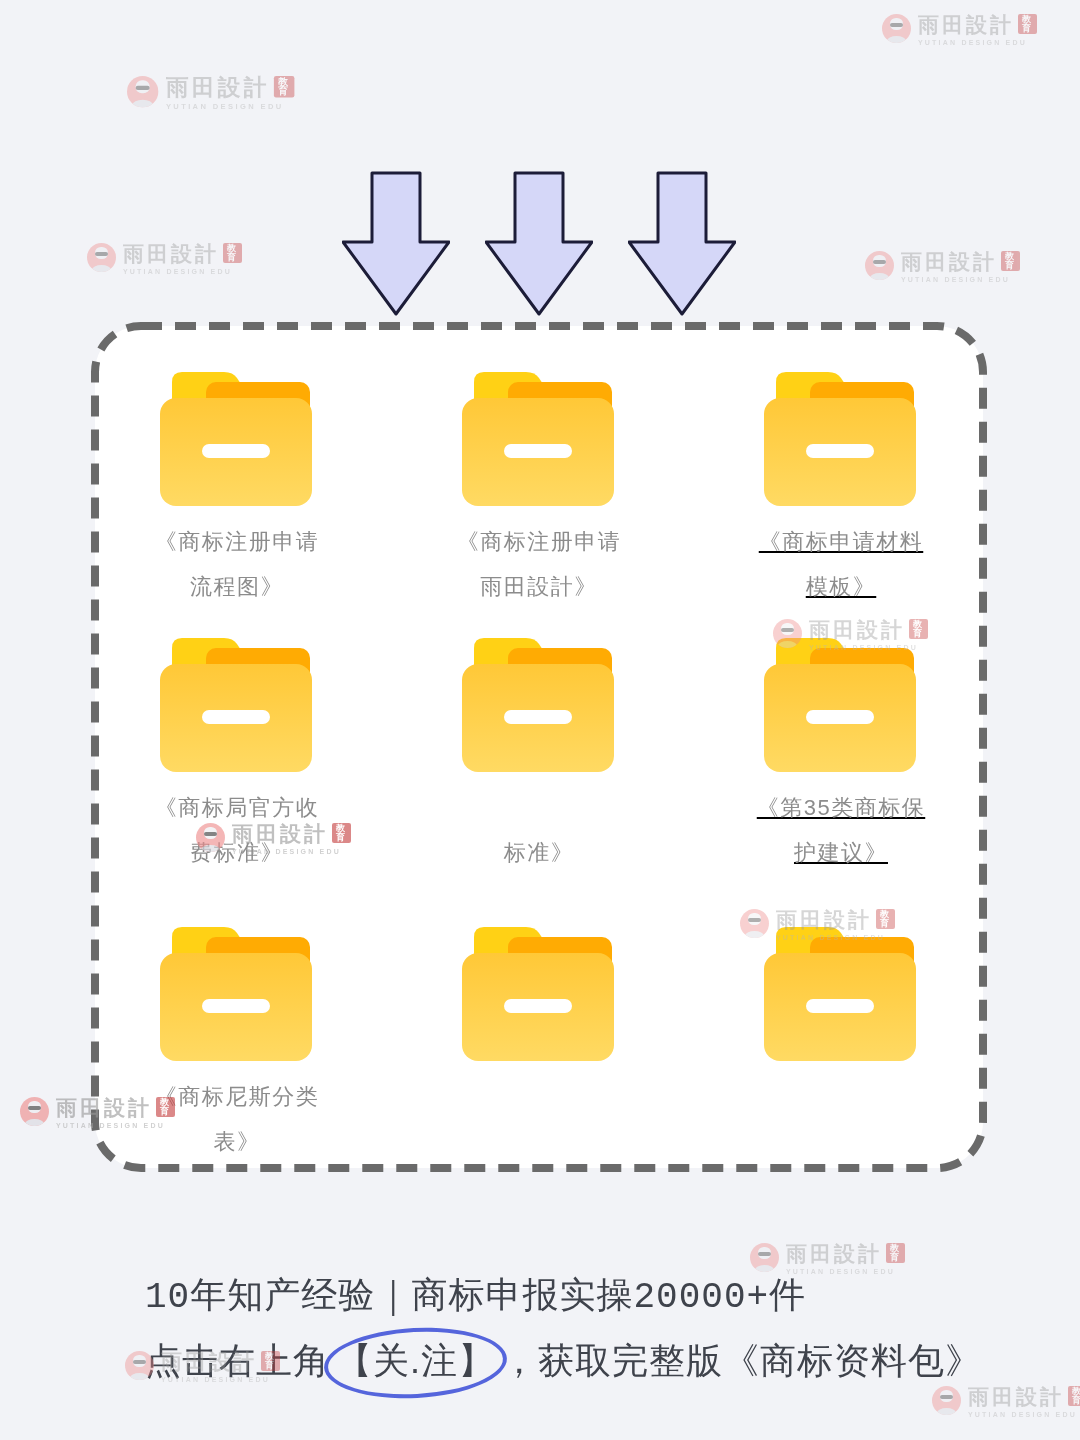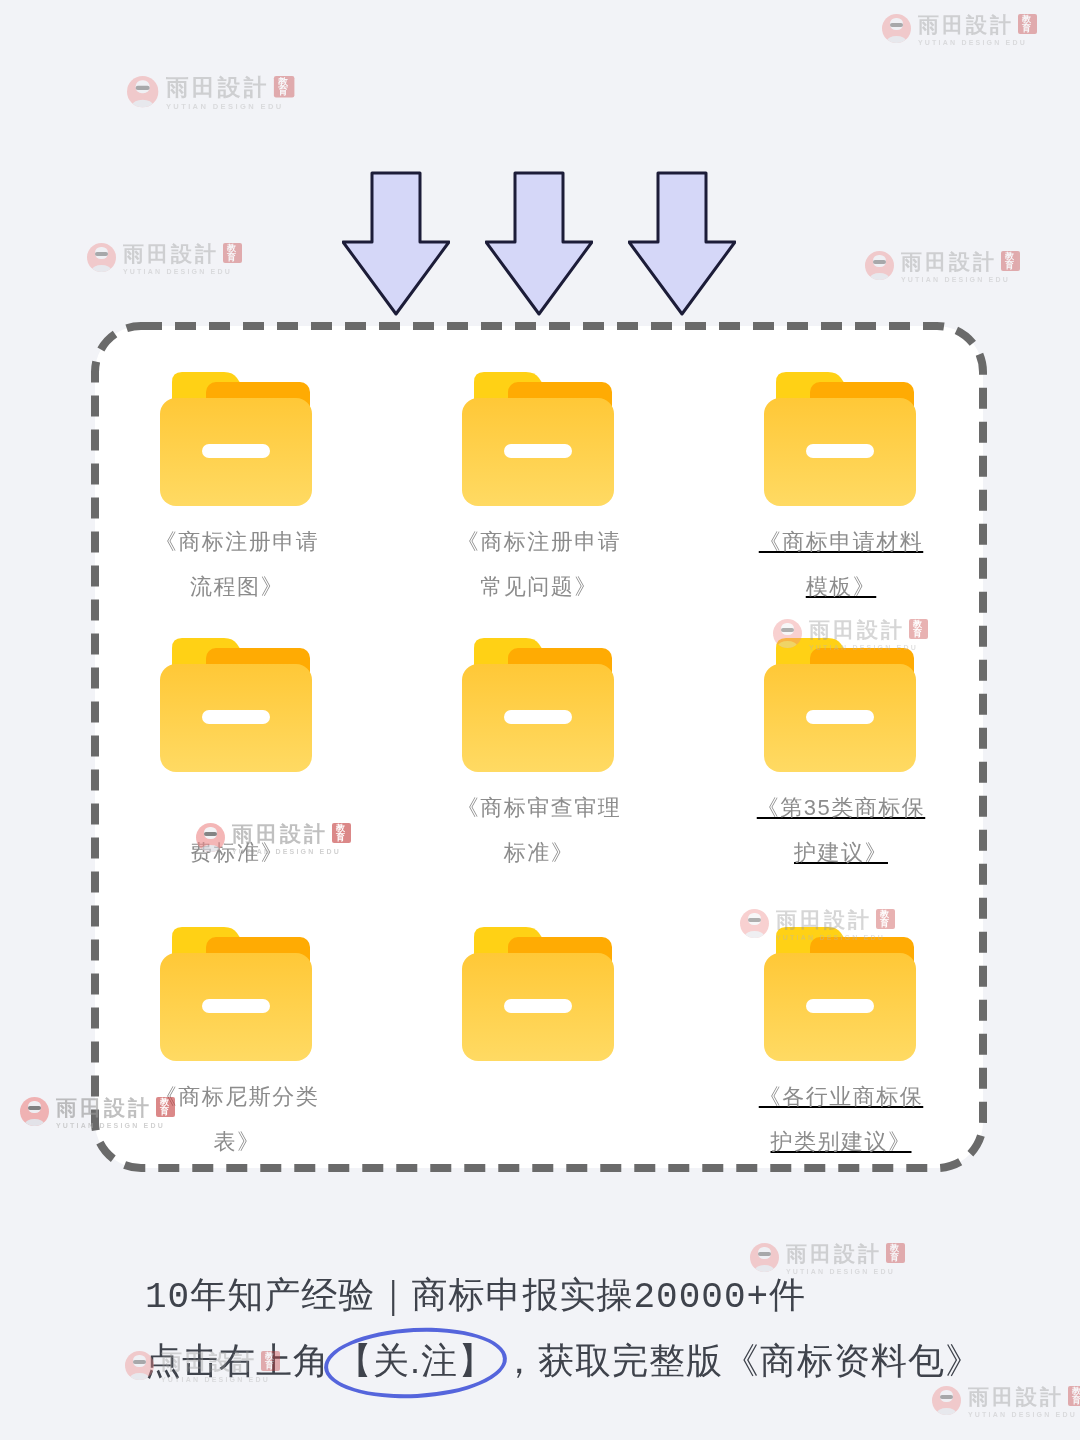--- a/index.html
+++ b/index.html
@@ -145,39 +145,39 @@
 <div class="cell col-1 row-1">
   <svg class="folder-svg" viewBox="0 0 158 136">
       <use href="#folder-icon-shape"></use>
     </svg>
   <div class="cell-label"><span>《商标注册申请</span><br><span>流程图》</span></div>
 </div>
 <div class="cell col-2 row-1">
   <svg class="folder-svg" viewBox="0 0 158 136">
       <use href="#folder-icon-shape"></use>
     </svg>
-  <div class="cell-label"><span>《商标注册申请</span><br><span>常见问题》</span></div>
+  <div class="cell-label"><span>《商标注册申请</span><br><span>雨田設計》</span></div>
 </div>
 <div class="cell col-3 row-1">
   <svg class="folder-svg" viewBox="0 0 158 136">
       <use href="#folder-icon-shape"></use>
     </svg>
   <div class="cell-label"><span>《商标申请材料</span><br><span>模板》</span></div>
 </div>
 <div class="cell col-1 row-2">
   <svg class="folder-svg" viewBox="0 0 158 136">
       <use href="#folder-icon-shape"></use>
     </svg>
-  <div class="cell-label"><br><span>费标准》</span></div>
+  <div class="cell-label"><span>《商标局官方收</span><br><span>费标准》</span></div>
 </div>
 <div class="cell col-2 row-2">
   <svg class="folder-svg" viewBox="0 0 158 136">
       <use href="#folder-icon-shape"></use>
     </svg>
-  <div class="cell-label"><span>《商标审查审理</span><br><span>标准》</span></div>
+  <div class="cell-label"><br><span>标准》</span></div>
 </div>
 <div class="cell col-3 row-2">
   <svg class="folder-svg" viewBox="0 0 158 136">
       <use href="#folder-icon-shape"></use>
     </svg>
   <div class="cell-label"><span>《第35类商标保</span><br><span>护建议》</span></div>
 </div>
 <div class="cell col-1 row-3">
   <svg class="folder-svg" viewBox="0 0 158 136">
       <use href="#folder-icon-shape"></use>
@@ -186,21 +186,20 @@
 </div>
 <div class="cell col-2 row-3">
   <svg class="folder-svg" viewBox="0 0 158 136">
       <use href="#folder-icon-shape"></use>
     </svg>
 </div>
 <div class="cell col-3 row-3">
   <svg class="folder-svg" viewBox="0 0 158 136">
       <use href="#folder-icon-shape"></use>
     </svg>
-  <div class="cell-label"><span>《各行业商标保</span><br><span>护类别建议》</span></div>
 </div>
 
 <div class="footer-line1">10年知产经验｜商标申报实操20000+件</div>
 <div class="footer-line2"><span>点击右上角</span><span class="hl">【关.注】</span><span>，获取完整版《商标资料包》</span></div>
 
 <div class="wm" style="left:882px; top:14px;">
   <span class="wm-circle">
       <i class="wm-av-body"></i>
     </span>
   <span class="wm-col">

